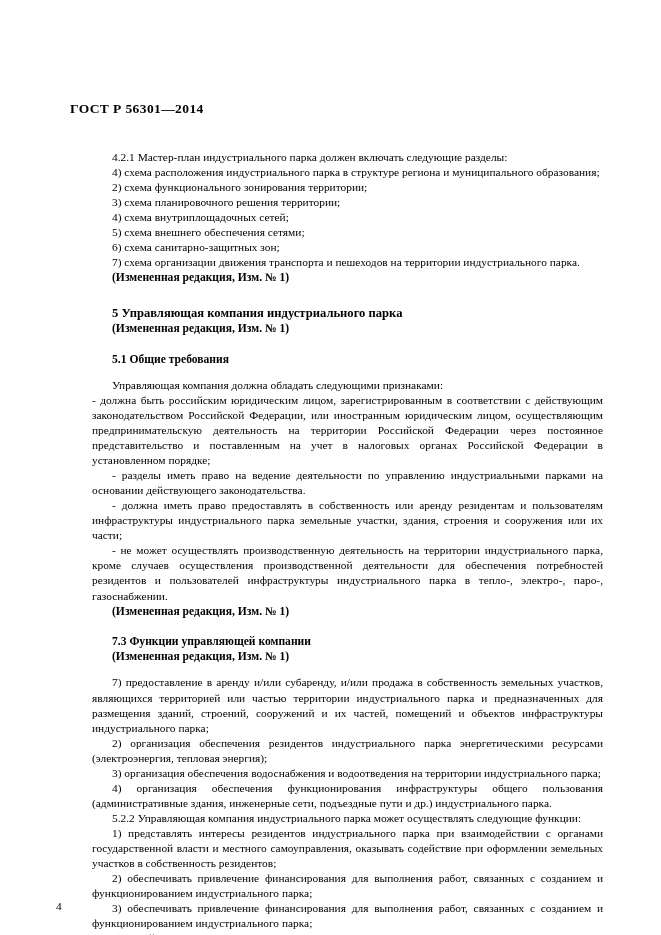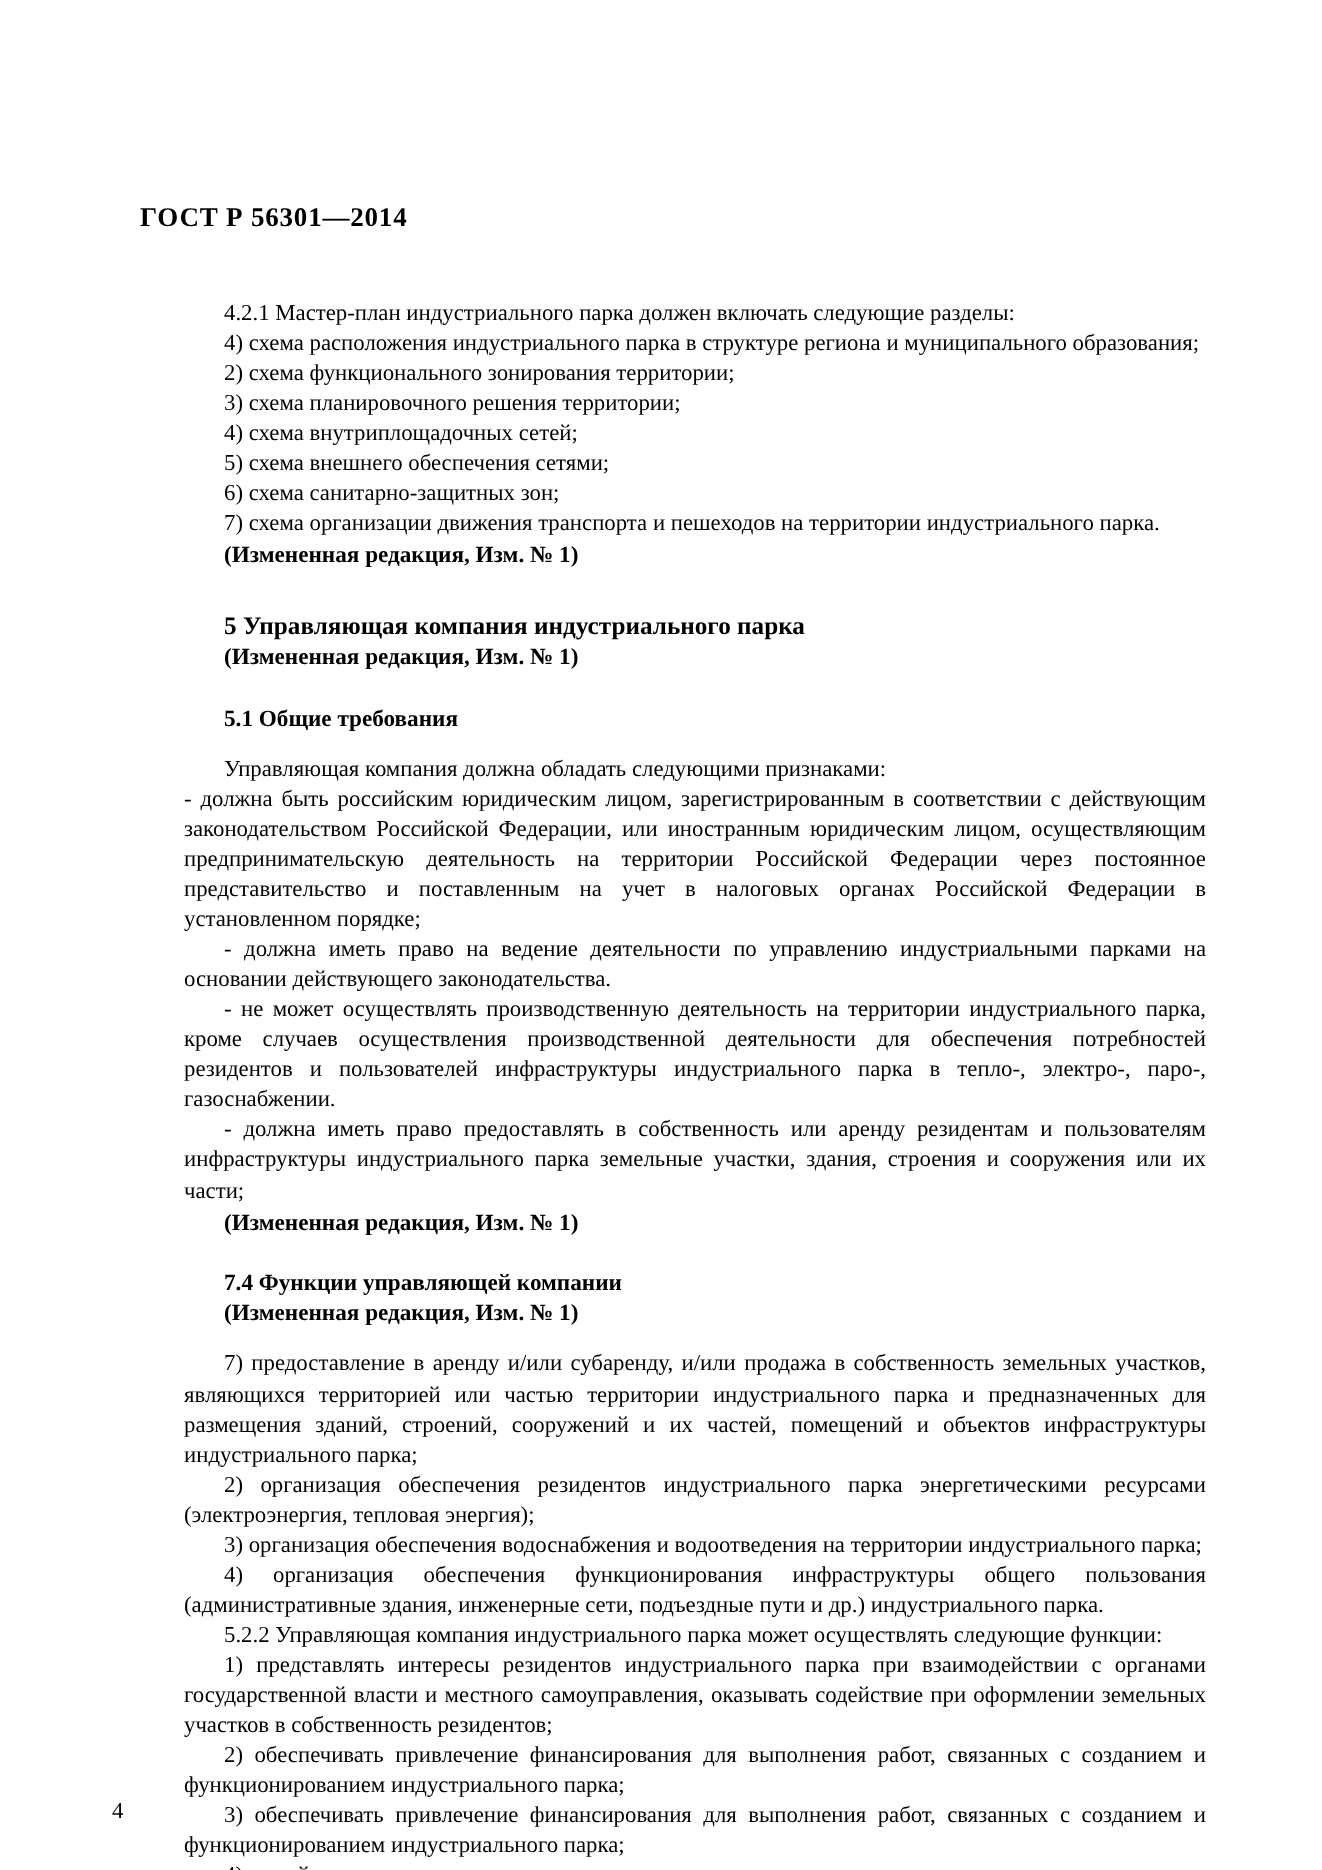--- a/index.html
+++ b/index.html
@@ -88,26 +88,26 @@
         <p class="ind">7) схема организации движения транспорта и пешеходов на территории индустриального парка.</p>
         <p class="sub-head">(Измененная редакция, Изм. № 1)</p>
         <div class="gap-xl"></div>
         <p class="sec-head">5 Управляющая компания индустриального парка</p>
         <p class="sub-head">(Измененная редакция, Изм. № 1)</p>
         <div class="gap-l"></div>
         <p class="sub-head">5.1 Общие требования</p>
         <div class="gap-m"></div>
         <p class="ind">Управляющая компания должна обладать следующими признаками:</p>
         <p class="noind">- должна быть российским юридическим лицом, зарегистрированным в соответствии с действующим законодательством Российской Федерации, или иностранным юридическим лицом, осуществляющим предпринимательскую деятельность на территории Российской Федерации через постоянное представительство и поставленным на учет в налоговых органах Российской Федерации в установленном порядке;</p>
-        <p class="ind">- должна иметь право на ведение деятельности по управлению индустриальными парками на основании действующего законодательства.</p>
+        <p class="ind">- разделы иметь право на ведение деятельности по управлению индустриальными парками на основании действующего законодательства.</p>
+        <p class="ind">- должна иметь право предоставлять в собственность или аренду резидентам и пользователям инфраструктуры индустриального парка земельные участки, здания, строения и сооружения или их части;</p>
         <p class="ind">- не может осуществлять производственную деятельность на территории индустриального парка, кроме случаев осуществления производственной деятельности для обеспечения потребностей резидентов и пользователей инфраструктуры индустриального парка в тепло-, электро-, паро-, газоснабжении.</p>
-        <p class="ind">- должна иметь право предоставлять в собственность или аренду резидентам и пользователям инфраструктуры индустриального парка земельные участки, здания, строения и сооружения или их части;</p>
         <p class="sub-head">(Измененная редакция, Изм. № 1)</p>
         <div class="gap-l"></div>
-        <p class="sub-head">7.4 Функции управляющей компании</p>
+        <p class="sub-head">7.3 Функции управляющей компании</p>
         <p class="sub-head">(Измененная редакция, Изм. № 1)</p>
         <div class="gap-m"></div>
         <p class="ind">7) предоставление в аренду и/или субаренду, и/или продажа в собственность земельных участков, являющихся территорией или частью территории индустриального парка и предназначенных для размещения зданий, строений, сооружений и их частей, помещений и объектов инфраструктуры индустриального парка;</p>
         <p class="ind">2) организация обеспечения резидентов индустриального парка энергетическими ресурсами (электроэнергия, тепловая энергия);</p>
         <p class="ind">3) организация обеспечения водоснабжения и водоотведения на территории индустриального парка;</p>
         <p class="ind">4) организация обеспечения функционирования инфраструктуры общего пользования (административные здания, инженерные сети, подъездные пути и др.) индустриального парка.</p>
         <p class="ind">5.2.2 Управляющая компания индустриального парка может осуществлять следующие функции:</p>
         <p class="ind">1) представлять интересы резидентов индустриального парка при взаимодействии с органами государственной власти и местного самоуправления, оказывать содействие при оформлении земельных участков в собственность резидентов;</p>
         <p class="ind">2) обеспечивать привлечение финансирования для выполнения работ, связанных с созданием и функционированием индустриального парка;</p>
         <p class="ind">3) обеспечивать привлечение финансирования для выполнения работ, связанных с созданием и функционированием индустриального парка;</p>

